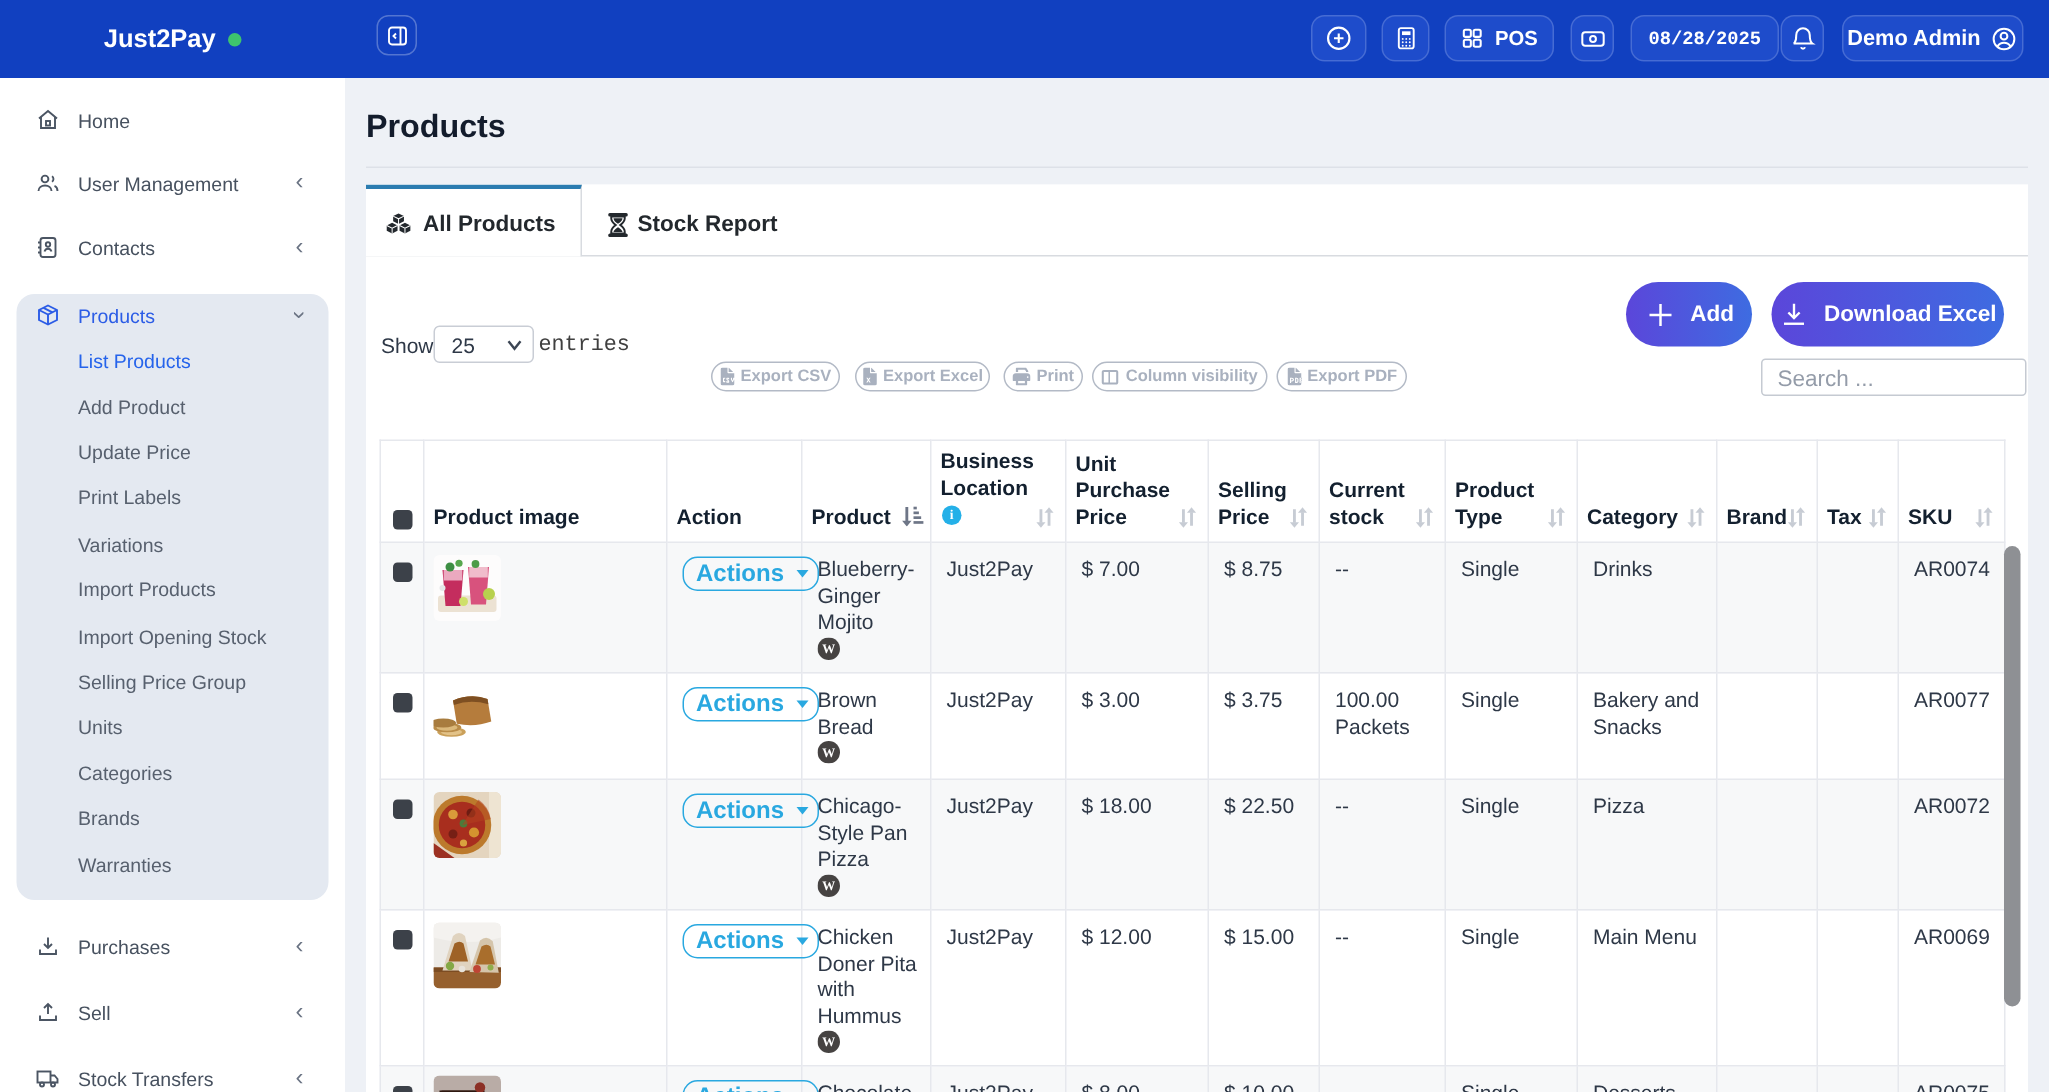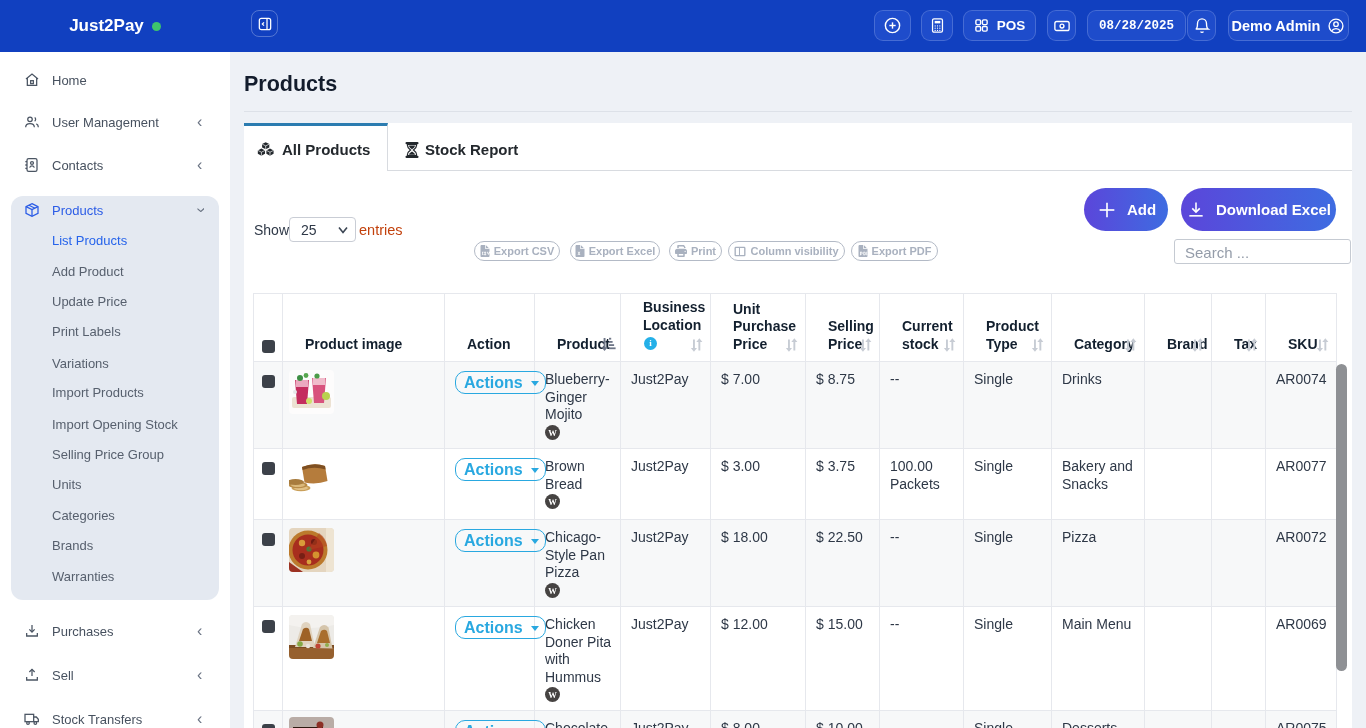--- a/index.html
+++ b/index.html
@@ -20,21 +20,21 @@
 .h1 { position:absolute; left:14px; top:20px; font-size:21.5px; font-weight:bold; color:#131c2c; }
 .h1s { position:absolute; left:117px; top:26px; font-size:14.5px; color:#3c4656;margin-top:48px; }
 .hdiv { position:absolute; left:14px; top:59px; width:1108px; height:1px; background:#dde1e8; }
 .card { position:absolute; left:14px; top:71px; width:1108px; height:605px; background:#fff; overflow:hidden; }
 .tabband { position:absolute; left:0; top:0; width:1108px; height:48px; background:#fff; border-bottom:1px solid #d8dbe0; }
 .tab1 { position:absolute; left:0; top:0; width:144px; height:48px; background:#fff; border-top:3px solid #2b7cb0; border-right:1px solid #d8dbe0; }
 .tabtext { font-size:15px; font-weight:bold; color:#23282d; }
 .table-wrap { position:absolute; left:9px; top:170px; width:1083px; }
 table { border-collapse:collapse; table-layout:fixed; width:1083px; font-size:14px; color:#2e3847; line-height:17.5px; }
 th, td { border:1px solid #e6e8ed; padding:9px 9px 8px 10px; vertical-align:top; text-align:left; }
-thead th { padding-left:22px; }
+thead th { padding-left:6px; }
 thead th { vertical-align:bottom; font-weight:bold; color:#13202f; padding-top:5px; padding-bottom:8px; }
 tbody tr.odd { background:#f7f8f9; }
 .abtn { white-space:nowrap; display:inline-block; border:1.5px solid #29a8e0; color:#29a8e0; border-radius:10px; font-size:16px; font-weight:bold; padding:1.5px 6px 1.5px 8px; }
 .gbtn { white-space:nowrap; position:absolute; height:43px; border-radius:21.5px; background:linear-gradient(90deg,#5b46da,#3e6ce1); color:#fff; font-weight:bold; font-size:15px; display:flex; align-items:center; justify-content:center; }
 .ebtn { white-space:nowrap; position:absolute; top:118px; height:20px; border:1.5px solid #b3bac6; border-radius:10px; color:#a9b1bf; font-weight:bold; font-size:11px; display:flex; align-items:center; justify-content:center; gap:4px; }
 .chk { width:13px; height:13px; background:#3c4149; border-radius:3px; }
 .rel { position:relative; }
 .sort-ic { position:absolute; right:6px; bottom:9px; width:14px; height:14px; }
 .sorted-ic { position:absolute; right:4px; bottom:10px; width:15px; height:14px; }
 .icrow { height:16px; margin-top:3px; }
@@ -231,21 +231,21 @@
       <span class="tabtext">Stock Report</span>
     </div>
 
     <div style="position:absolute; left:10px; top:99px; font-size:14px; color:#2e3847;">Show</div>
     <div style="position:absolute; left:45px; top:94px; width:67px; height:25px; border:1px solid #c9cdd5; border-radius:4px; background:#fff;">
       <span style="position:absolute; left:11px; top:4px; font-size:14px; color:#2e3847;">25</span>
       <svg style="position:absolute; right:7px; top:8px;" width="10" height="8" viewBox="0 0 10 8" fill="none" stroke="#3c4654" stroke-width="1.6">
           <path d="M1 1.5 5 6.5 9 1.5"></path>
         </svg>
     </div>
-    <div style="position:absolute; left:115px; top:99px; font-size:14.5px; color:#c2410c;">entries</div>
+    <div style="position:absolute; left:115px; top:99px; font-size:14.5px; color:#404040;font-family:Liberation Mono, monospace;">entries</div>
 
     <div class="ebtn" style="left:230px; width:86px;">
       <svg width="10" height="12" viewBox="0 0 384 512" fill="#a9b1bf">
           <path d="M224 0v128h128L224 0zM208 160c-8.8 0-16-7.2-16-16V0H48C21.5 0 0 21.5 0 48V464c0 26.5 21.5 48 48 48H336c26.5 0 48-21.5 48-48V160H208zM80 288h48v32H96v64h32v32H80c-8.8 0-16-7.2-16-16V304c0-8.8 7.2-16 16-16zm96 0h48c8.8 0 16 7.2 16 16v32h-32v-16h-16v16l32 24c9 6.7 16 14 16 24v32c0 8.8-7.2 16-16 16h-48c-8.8 0-16-7.2-16-16v-32h32v16h16v-16l-32-24c-9-6.7-16-14-16-24v-32c0-8.8 7.2-16 16-16zm112 0h32v48l16 32 16-32V288h32v48c0 2.5-.6 5-1.7 7.2l-32 64c-2.7 5.4-8.3 8.8-14.3 8.8s-11.6-3.4-14.3-8.8l-32-64c-1.1-2.2-1.7-4.7-1.7-7.2V288z"></path>
         </svg>
       <span>Export CSV</span>
     </div>
     <div class="ebtn" style="left:326px; width:90px;">
       <svg width="10" height="12" viewBox="0 0 384 512" fill="#a9b1bf">
           <path d="M224 0v128h128L224 0zM208 160c-8.8 0-16-7.2-16-16V0H48C21.5 0 0 21.5 0 48V464c0 26.5 21.5 48 48 48H336c26.5 0 48-21.5 48-48V160H208zM88 288h36l24 40 24-40h36l-42 68 44 72h-37l-25-44-25 44H86l44-72-42-68z"></path>

